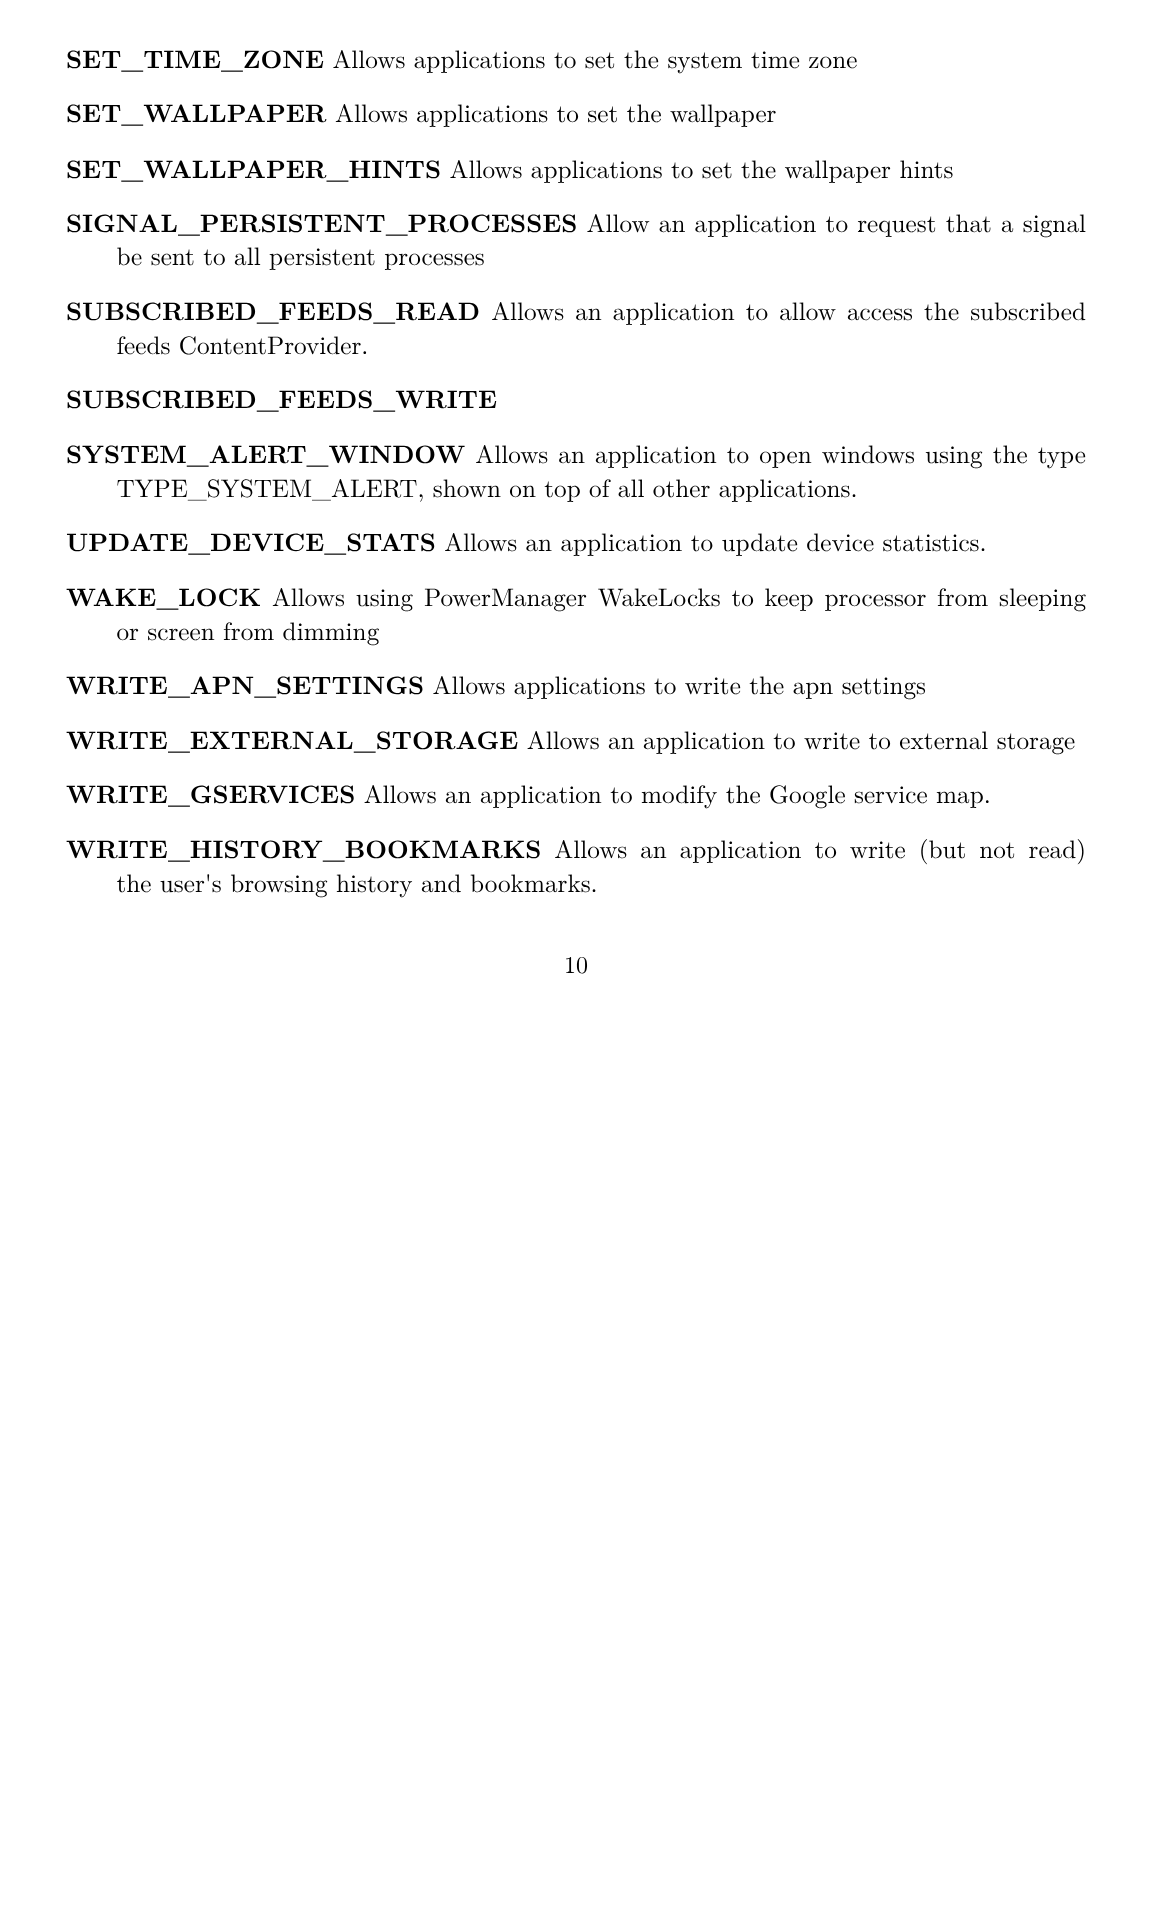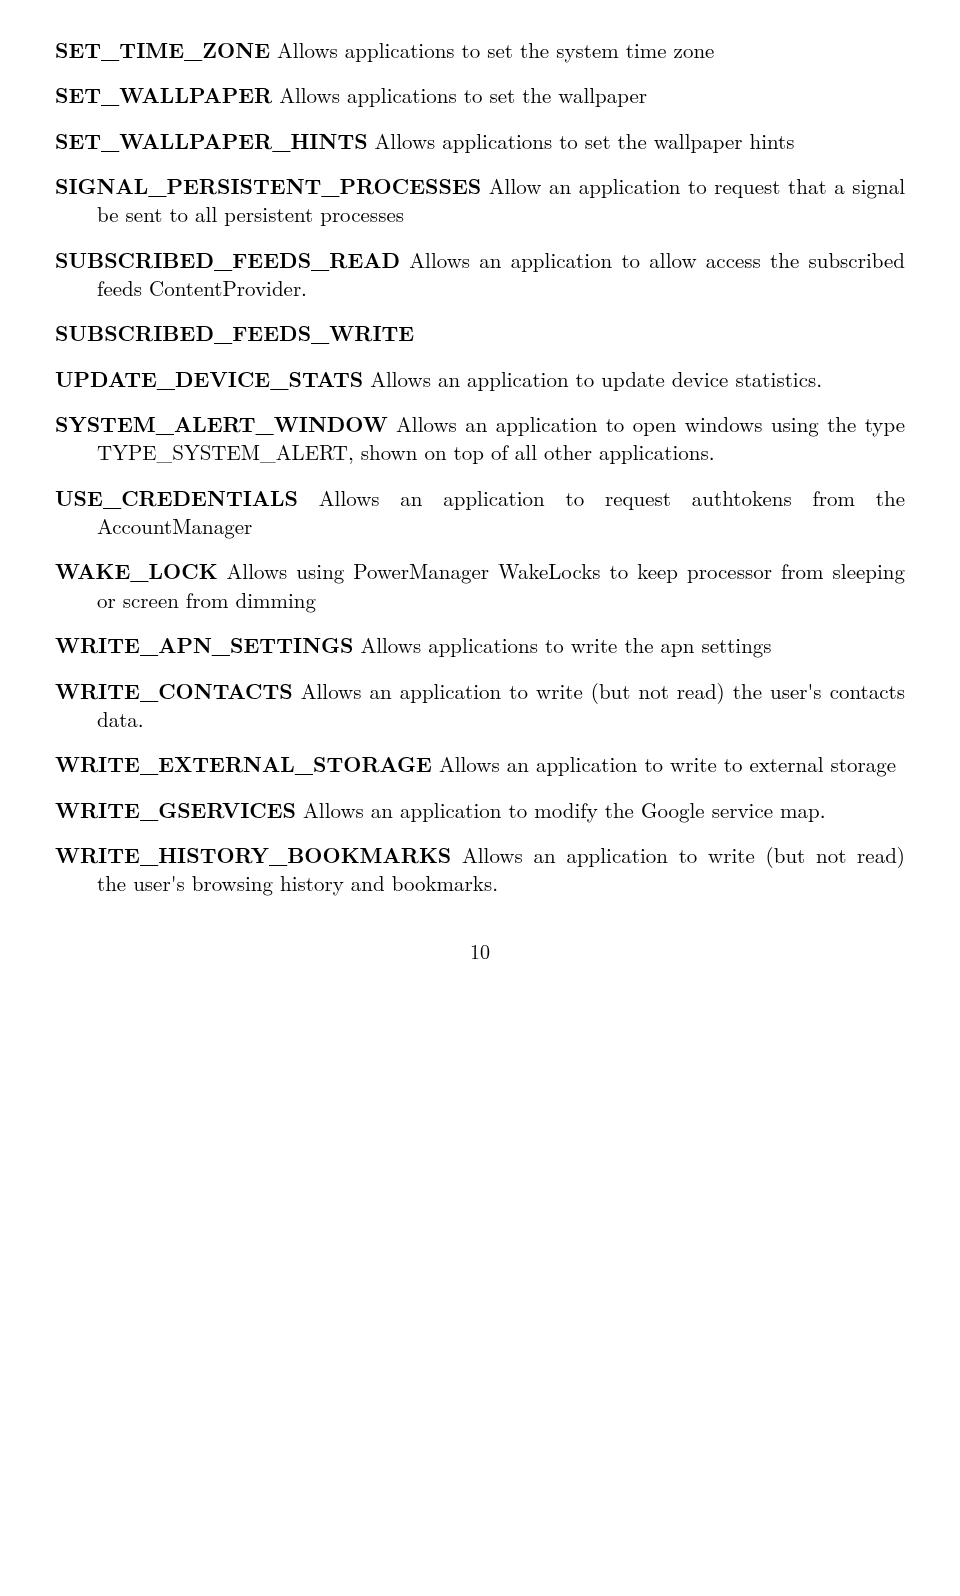--- a/index.html
+++ b/index.html
@@ -32,24 +32,22 @@
 </head>
 <body>
 
 <div id="list">
     <p class="entry"><span class="term">SET_TIME_ZONE</span><span> Allows applications to set the system time zone</span></p>
     <p class="entry"><span class="term">SET_WALLPAPER</span><span> Allows applications to set the wallpaper</span></p>
     <p class="entry"><span class="term">SET_WALLPAPER_HINTS</span><span> Allows applications to set the wallpaper hints</span></p>
     <p class="entry"><span class="term">SIGNAL_PERSISTENT_PROCESSES</span><span> Allow an application to request that a signal be sent to all persistent processes</span></p>
     <p class="entry"><span class="term">SUBSCRIBED_FEEDS_READ</span><span> Allows an application to allow access the subscribed feeds ContentProvider.</span></p>
     <p class="entry"><span class="term">SUBSCRIBED_FEEDS_WRITE</span><span></span></p>
+    <p class="entry"><span class="term">SYSTEM_ALERT_WINDOW</span><span> Allows an application to open windows using the type TYPE_SYSTEM_ALERT, shown on top of all other applications.</span></p>
     <p class="entry"><span class="term">UPDATE_DEVICE_STATS</span><span> Allows an application to update device statistics.</span></p>
-    <p class="entry"><span class="term">SYSTEM_ALERT_WINDOW</span><span> Allows an application to open windows using the type TYPE_SYSTEM_ALERT, shown on top of all other applications.</span></p>
-    <p class="entry"><span class="term">USE_CREDENTIALS</span><span> Allows an application to request authtokens from the AccountManager</span></p>
     <p class="entry"><span class="term">WAKE_LOCK</span><span> Allows using PowerManager WakeLocks to keep processor from sleeping or screen from dimming</span></p>
     <p class="entry"><span class="term">WRITE_APN_SETTINGS</span><span> Allows applications to write the apn settings</span></p>
-    <p class="entry"><span class="term">WRITE_CONTACTS</span><span> Allows an application to write (but not read) the user's contacts data.</span></p>
     <p class="entry"><span class="term">WRITE_EXTERNAL_STORAGE</span><span> Allows an application to write to external storage</span></p>
     <p class="entry"><span class="term">WRITE_GSERVICES</span><span> Allows an application to modify the Google service map.</span></p>
     <p class="entry"><span class="term">WRITE_HISTORY_BOOKMARKS</span><span> Allows an application to write (but not read) the user's browsing history and bookmarks.</span></p>
   </div>
 
 <div class="pagenum">10</div>
 
 </body></html>

